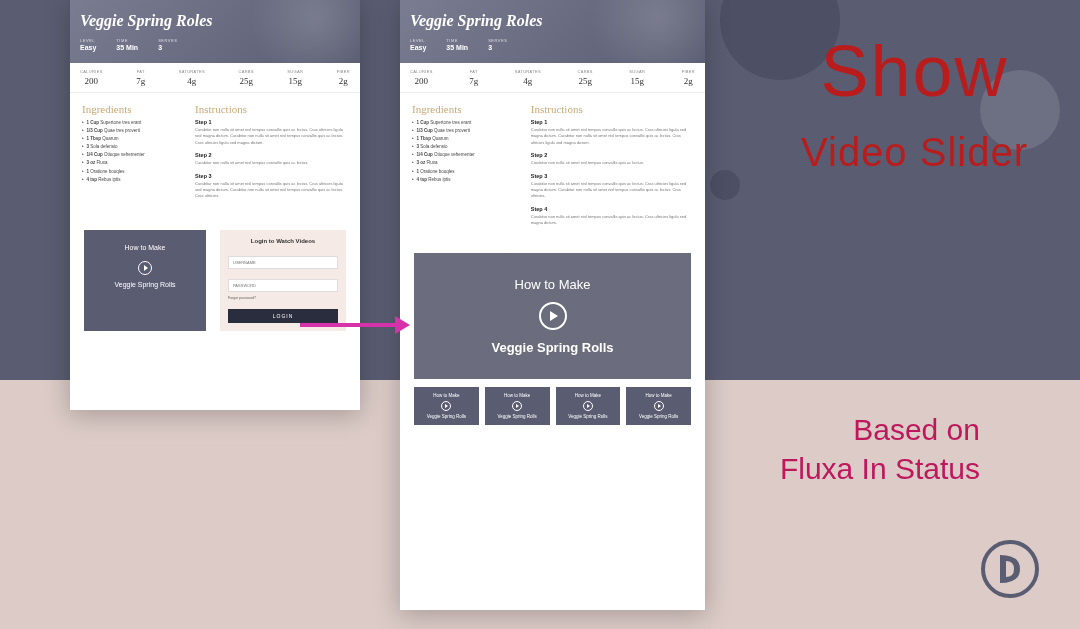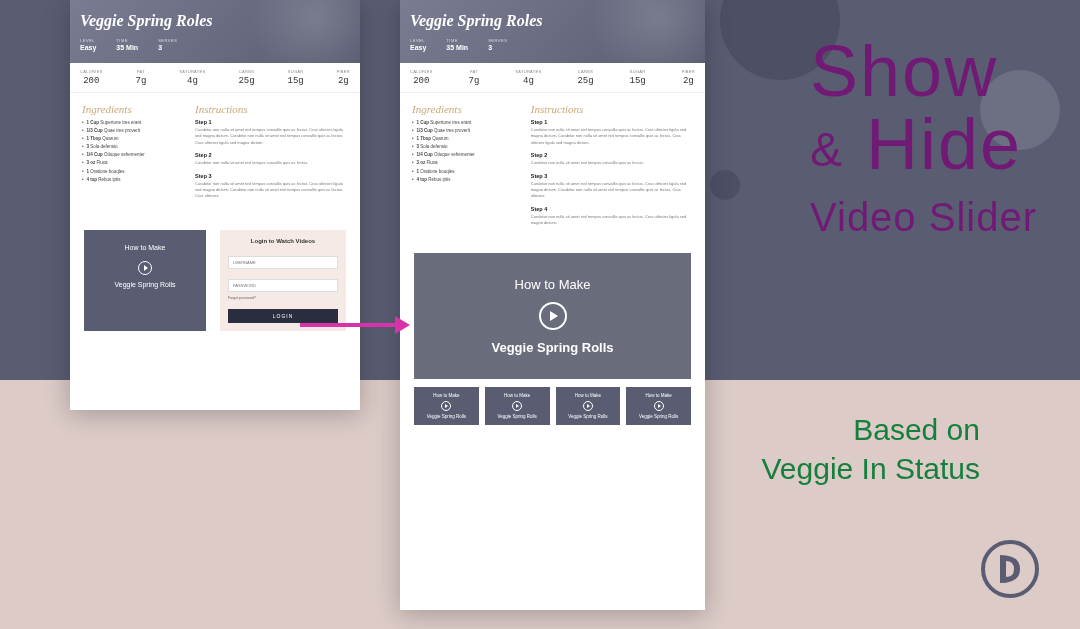--- a/index.html
+++ b/index.html
@@ -2,46 +2,46 @@
 <html><head>
 <meta charset="utf-8">
 <style>
 * { margin: 0; padding: 0; box-sizing: border-box; }
 body { font-family: -apple-system, BlinkMacSystemFont, 'Segoe UI', Arial, sans-serif; width: 1080px; height: 629px; overflow: hidden; position: relative; }
 .bg-top { position: absolute; top: 0; left: 0; width: 1080px; height: 380px; background: #5a5d72; }
 .bg-bottom { position: absolute; top: 380px; left: 0; width: 1080px; height: 249px; background: #dccbc7; }
 .circle1 { position: absolute; top: -40px; right: 240px; width: 120px; height: 120px; border-radius: 50%; background: #4d5065; }
 .circle2 { position: absolute; top: 70px; right: 20px; width: 80px; height: 80px; border-radius: 50%; background: #6d6f83; }
 .circle3 { position: absolute; top: 170px; right: 340px; width: 30px; height: 30px; border-radius: 50%; background: #4d5065; }
-.hero-text { position: absolute; top: 30px; right: 43px; text-align: left; color: #701a75; }
+.hero-text { position: absolute; top: 30px; right: 52px; text-align: center; color: #b91c1c; }
 .hero-text .show { font-size: 72px; font-weight: 300; letter-spacing: 2px; }
 .hero-text .and-hide { font-size: 72px; font-weight: 300; letter-spacing: 2px; line-height: 0.9; }
 .hero-text .and-hide .amp { font-size: 48px; vertical-align: middle; }
 .hero-text .video-slider { font-size: 40px; font-weight: 300; margin-top: 18px; letter-spacing: 1px; }
-.sub-text { position: absolute; top: 410px; right: 100px; text-align: right; color: #15803d; font-size: 30px; font-weight: 300; line-height: 1.3; }
+.sub-text { position: absolute; top: 410px; right: 100px; text-align: right; color: #be185d; font-size: 30px; font-weight: 300; line-height: 1.3; }
 .divi-logo { position: absolute; bottom: 30px; right: 40px; width: 60px; height: 60px; }
 .divi-logo svg { width: 100%; height: 100%; }
 .card { position: absolute; background: #fff; box-shadow: 0 4px 24px rgba(0,0,0,0.25); }
 .card-left { top: 0; left: 70px; width: 290px; height: 410px; }
 .card-right { top: 0; left: 400px; width: 305px; height: 610px; }
 .card-hdr { background: linear-gradient(135deg, #7a7d92, #5a5d72); color: #fff; padding: 12px 10px; position: relative; overflow: hidden; }
 .card-hdr::before { content: ''; position: absolute; top: 0; right: 0; width: 50%; height: 100%; background: radial-gradient(circle at 70% 30%, rgba(255,255,255,0.15), transparent 60%); }
 .card-hdr .title { font-family: Georgia, serif; font-style: italic; font-size: 16px; font-weight: 600; }
 .meta-row { display: flex; gap: 20px; margin-top: 8px; font-size: 5px; }
 .meta-row .meta { display: flex; flex-direction: column; }
 .meta .lbl { text-transform: uppercase; font-size: 4px; opacity: 0.7; letter-spacing: 0.5px; }
 .meta .val { font-weight: 600; font-size: 7px; margin-top: 1px; }
 .stats-row { display: flex; background: #fff; padding: 6px 10px; justify-content: space-between; border-bottom: 1px solid #eee; }
 .stats-row .stat { text-align: center; }
 .stats-row .lbl { font-size: 4px; text-transform: uppercase; color: #888; letter-spacing: 0.3px; }
-.stats-row .val { font-family: Liberation Mono, monospace; font-size: 9px; color: #333; margin-top: 2px; }
+.stats-row .val { font-family: Liberation Serif, serif; font-size: 9px; color: #333; margin-top: 2px; }
 .content { display: flex; padding: 10px 12px; gap: 12px; }
 .ingredients { width: 38%; }
 .instructions { flex: 1; }
-.section-title { font-family: 'Brush Script MT', cursive; font-style: italic; color: #c9a978; font-size: 11px; margin-bottom: 4px; }
+.section-title { font-family: 'Brush Script MT', cursive; color: #c9a978; font-size: 11px; margin-bottom: 4px; }
 .ing-list { list-style: none; font-size: 4.5px; color: #444; line-height: 1.8; }
 .ing-list li::before { content: '•'; margin-right: 3px; }
 .ing-list li b { font-weight: 700; }
 .step { margin-bottom: 6px; }
 .step-title { font-size: 5.5px; font-weight: 700; color: #222; margin-bottom: 2px; }
 .step-body { font-size: 4px; color: #777; line-height: 1.6; }
 .bottom-split { display: flex; padding: 10px 14px; gap: 14px; margin-top: 4px; }
 .video-tease { flex: 1; background: #5a5d72; color: #fff; text-align: center; padding: 14px 6px; position: relative; }
 .video-tease .vt-title { font-size: 7px; margin-bottom: 6px; }
 .video-tease .vt-sub { font-size: 7px; margin-top: 6px; }
@@ -68,27 +68,26 @@
 <body>
 
 <div class="bg-top"></div>
 <div class="bg-bottom"></div>
 <div class="circle1"></div>
 <div class="circle2"></div>
 <div class="circle3"></div>
 
 <div class="hero-text">
   <div class="show">Show</div>
-  <div class="and-hide"><span class="amp">&amp;</span> <span>Hide</span></div>
   <div class="video-slider">Video Slider</div>
 </div>
 
 <div class="sub-text">
   <div>Based on</div>
-  <div>Veggie In Status</div>
+  <div>Fluxa In Status</div>
 </div>
 
 <div class="divi-logo">
   <svg viewBox="0 0 60 60">
       <circle cx="30" cy="30" r="27" fill="none" stroke="#5a5d72" stroke-width="4"></circle>
       <path d="M20 16 L20 44 Q40 44 40 30 Q40 16 20 16 Z M26 22 Q34 22 34 30 Q34 38 26 38 Z" fill="#5a5d72"></path>
     </svg>
 </div>
 
 <div class="card card-left">

